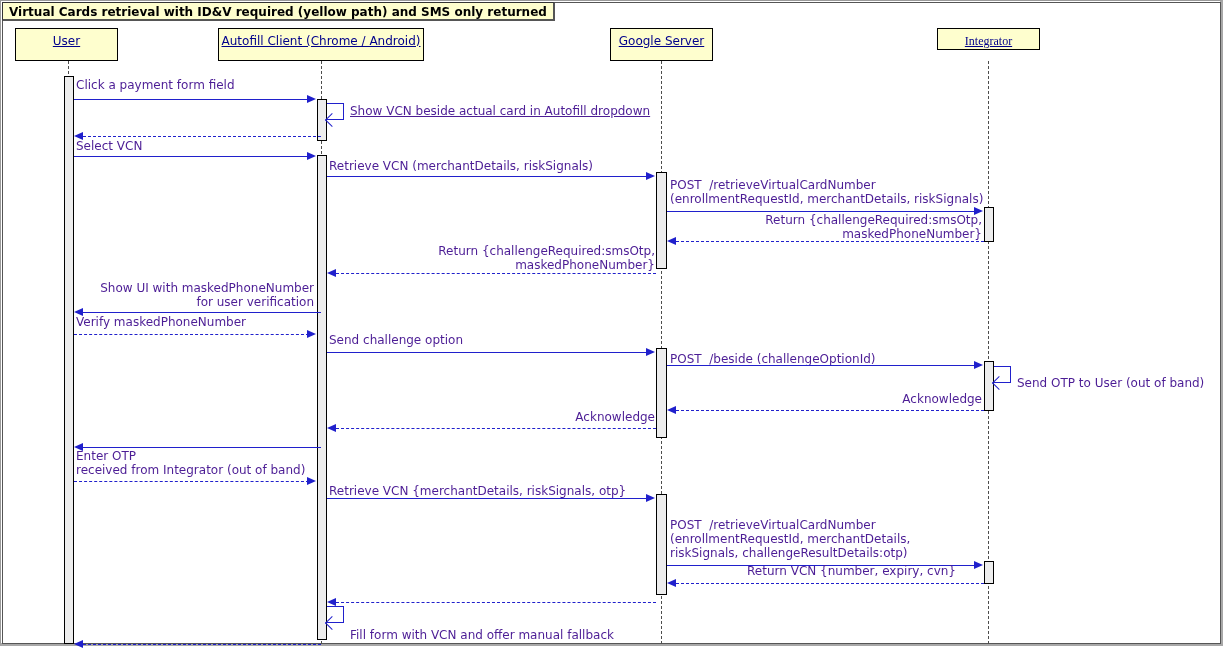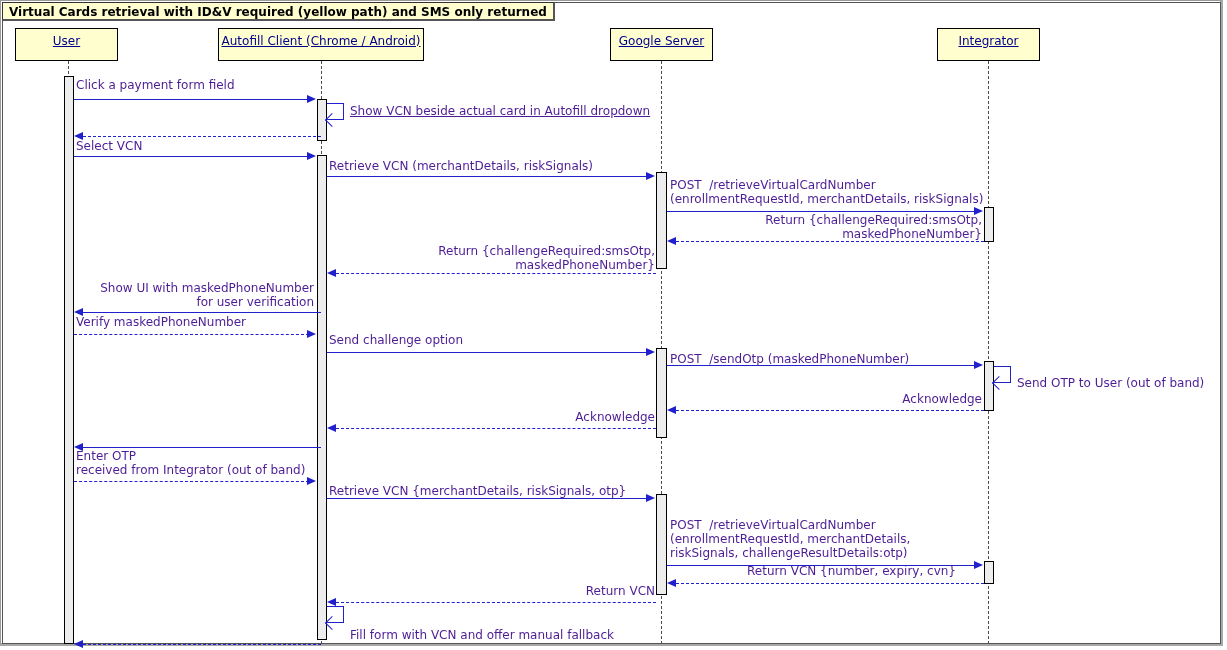--- a/index.html
+++ b/index.html
@@ -61,21 +61,21 @@
   
   <div class="participant" style="left:15px;top:28px;width:103px;height:33px;">
     <span>User</span>
   </div>
   <div class="participant" style="left:218px;top:28px;width:206px;height:33px;">
     <span>Autofill Client (Chrome / Android)</span>
   </div>
   <div class="participant" style="left:610px;top:28px;width:103px;height:33px;">
     <span>Google Server</span>
   </div>
-  <div class="participant" style="left:937px;top:28px;width:103px;height:33px;">
+  <div class="participant" style="left:937px;top:28px;width:103px;height:22px;font-family:Liberation Serif, serif;">
     <span>Integrator</span>
   </div>
 
   
   <div class="lifeline" style="left:68px;top:61px;height:583px;"></div>
   <div class="lifeline" style="left:321px;top:61px;height:583px;"></div>
   <div class="lifeline" style="left:661px;top:61px;height:583px;"></div>
   <div class="lifeline" style="left:988px;top:61px;height:583px;"></div>
 
   
@@ -144,21 +144,21 @@
   <div class="msg-label" style="left:76px;top:315px;">Verify maskedPhoneNumber</div>
   <div class="msg-line dashed" style="left:74px;top:334px;width:235px;"></div>
   <div class="arrow right" style="left:307px;top:330px;"></div>
 
   
   <div class="msg-label" style="left:329px;top:333px;">Send challenge option</div>
   <div class="msg-line" style="left:327px;top:352px;width:321px;"></div>
   <div class="arrow right" style="left:646px;top:348px;"></div>
 
   
-  <div class="msg-label" style="left:670px;top:352px;">POST  /sendOtp (maskedPhoneNumber)</div>
+  <div class="msg-label" style="left:670px;top:352px;">POST  /beside (challengeOptionId)</div>
   <div class="msg-line" style="left:667px;top:365px;width:308px;"></div>
   <div class="arrow right" style="left:974px;top:361px;"></div>
 
   
   <div class="self-loop" style="left:994px;top:366px;width:17px;height:17px;"></div>
   <div class="self-head" style="left:994px;top:378px;"></div>
   <div class="msg-label" style="left:1017px;top:376px;">Send OTP to User (out of band)</div>
 
    Google ============ --&gt;
   <div class="msg-label right-align" style="left:690px;top:392px;width:292px;">Acknowledge</div>
@@ -191,21 +191,20 @@
   <div class="msg-label" style="left:670px;top:546px;">riskSignals, challengeResultDetails:otp)</div>
   <div class="msg-line" style="left:667px;top:565px;width:308px;"></div>
   <div class="arrow right" style="left:974px;top:561px;"></div>
 
    Google ============ --&gt;
   <div class="msg-label right-align" style="left:664px;top:564px;width:292px;">Return VCN {number, expiry, cvn}</div>
   <div class="msg-line dashed" style="left:676px;top:583px;width:308px;"></div>
   <div class="arrow left" style="left:667px;top:579px;"></div>
 
    Autofill ============ --&gt;
-  <div class="msg-label right-align" style="left:350px;top:584px;width:305px;">Return VCN</div>
   <div class="msg-line dashed" style="left:336px;top:602px;width:320px;"></div>
   <div class="arrow left" style="left:327px;top:598px;"></div>
 
   
   <div class="self-loop" style="left:327px;top:606px;width:17px;height:17px;"></div>
   <div class="self-head" style="left:327px;top:618px;"></div>
   <div class="msg-label" style="left:350px;top:609px;margin-top:19px;">Fill form with VCN and offer manual fallback</div>
 
    User (final return) ============ --&gt;
   <div class="msg-line dashed" style="left:83px;top:644px;width:238px;"></div>

